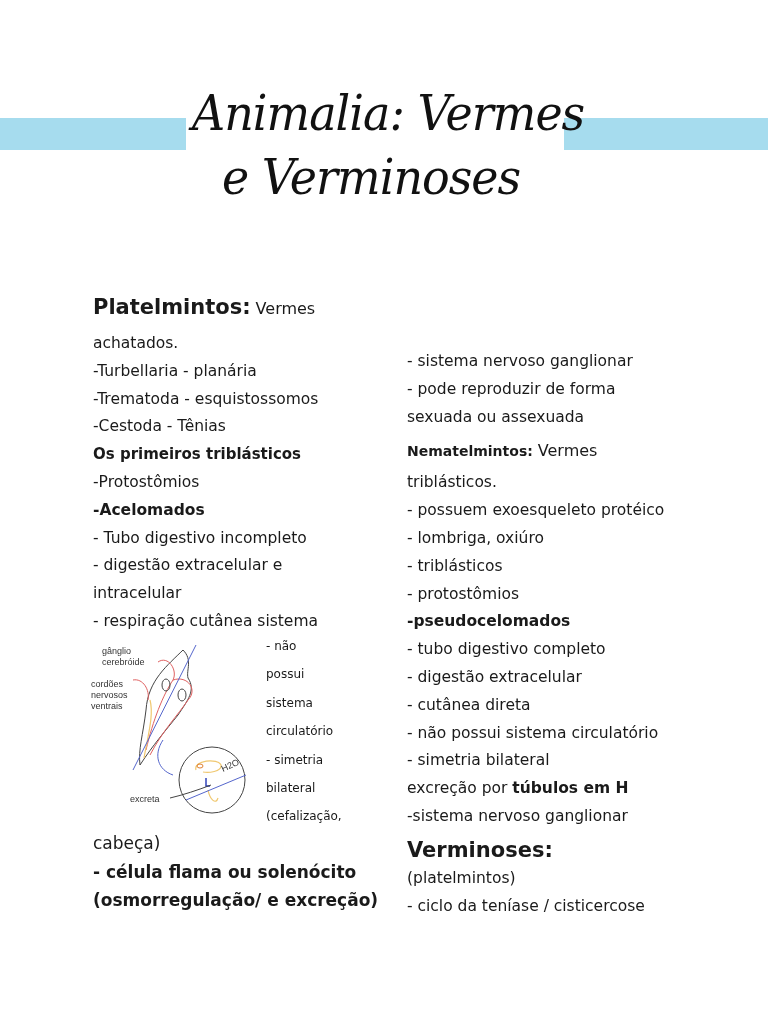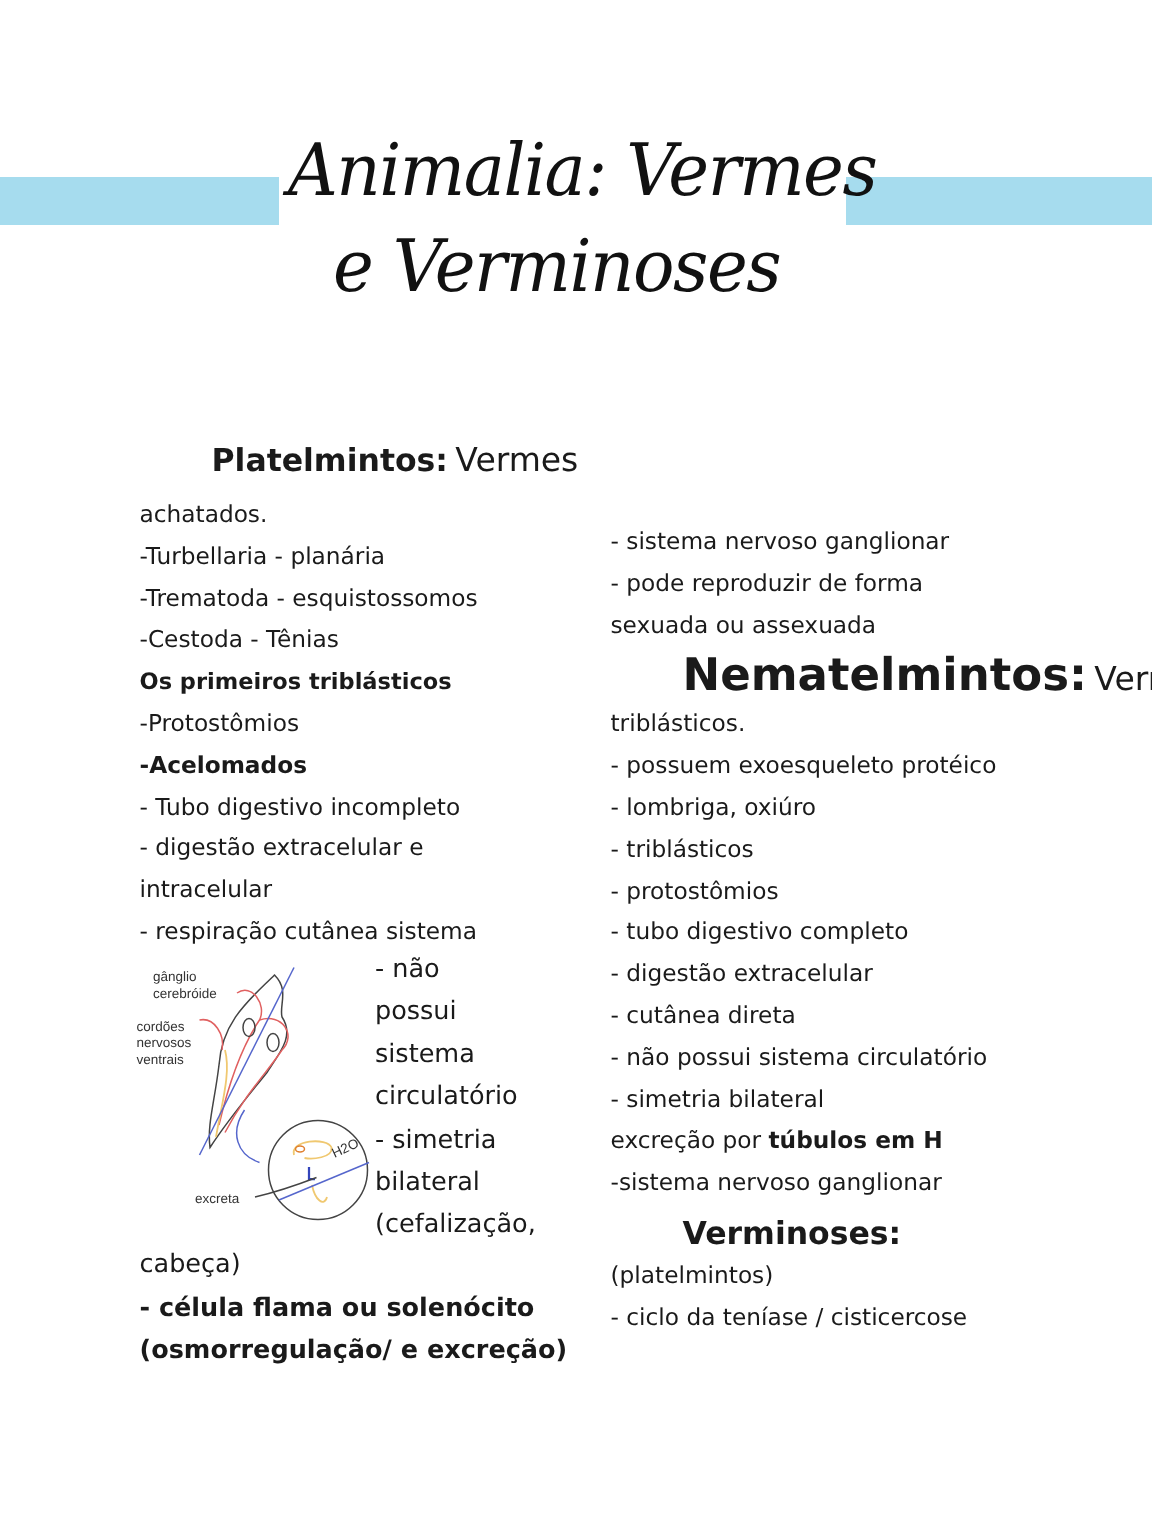--- a/index.html
+++ b/index.html
@@ -8,26 +8,26 @@
   .band { position:absolute; top:118px; height:32px; background:#a6dcee; }
   .band.left { left:0; width:186px; }
   .band.right { left:564px; width:204px; }
   .title { position:absolute; font-family:"DejaVu Serif", serif; font-style:italic; font-size:46px;
            color:#111; letter-spacing:-1px; white-space:nowrap; transform:scaleY(1.05); }
   .title.l1 { left:192px; top:86px; }
   .title.l2 { left:222px; top:150px; }
   .col { position:absolute; font-size:15.5px; line-height:27.8px; }
   .col .ln { white-space:nowrap; height:27.8px; }
   .b { font-weight:bold; }
-  .h { font-size:21px; font-weight:bold;margin-left:48px; }
-  .hsub { font-size:22px; font-weight:normal; }
+  .h { font-size:21px; font-weight:bold; }
+  .hsub { font-size:16px; font-weight:normal; }
   .colL { left:93px; top:290px; }
   .colR { left:407px; top:348px; }
   .diagram { position:absolute; left:88px; top:640px; width:180px; height:175px; }
-  .side { position:absolute; left:250px; top:632px; font-size:17px; line-height:28.4px; }
+  .side { position:absolute; left:266px; top:632px; font-size:12px; line-height:28.4px; }
   .after { position:absolute; left:93px; top:829px; font-size:17px; line-height:28.5px; }
   .lbl { font-family:"Liberation Sans", sans-serif; font-size:9px; fill:#333; }
 </style>
 </head>
 <body>
 
 <div class="band left"></div>
 <div class="band right"></div>
 <div class="title l1">Animalia: Vermes</div>
 <div class="title l2">e Verminoses</div>
@@ -96,28 +96,29 @@
   <div>cabeça)</div>
   <div class="b">- célula flama ou solenócito</div>
   <div class="b">(osmorregulação/ e excreção)</div>
 </div>
 
 <div class="col colR">
   <div class="ln">- sistema nervoso ganglionar</div>
   <div class="ln">- pode reproduzir de forma</div>
   <div class="ln">sexuada ou assexuada</div>
   <div class="ln" style="height:38px;line-height:40px">
-    <span class="h" style="font-size:30px">Nematelmintos:</span>
+    <span class="h" style="font-size:14px">Nematelmintos:</span>
     <span class="hsub">Vermes</span>
   </div>
   <div class="ln">triblásticos.</div>
   <div class="ln">- possuem exoesqueleto protéico</div>
   <div class="ln">- lombriga, oxiúro</div>
   <div class="ln">- triblásticos</div>
   <div class="ln">- protostômios</div>
+  <div class="ln b">-pseudocelomados</div>
   <div class="ln">- tubo digestivo completo</div>
   <div class="ln">- digestão extracelular</div>
   <div class="ln">- cutânea direta</div>
   <div class="ln">- não possui sistema circulatório</div>
   <div class="ln">- simetria bilateral</div>
   <div class="ln">
     <span>excreção por</span>
     <span class="b">túbulos em H</span>
   </div>
   <div class="ln">-sistema nervoso ganglionar</div>

